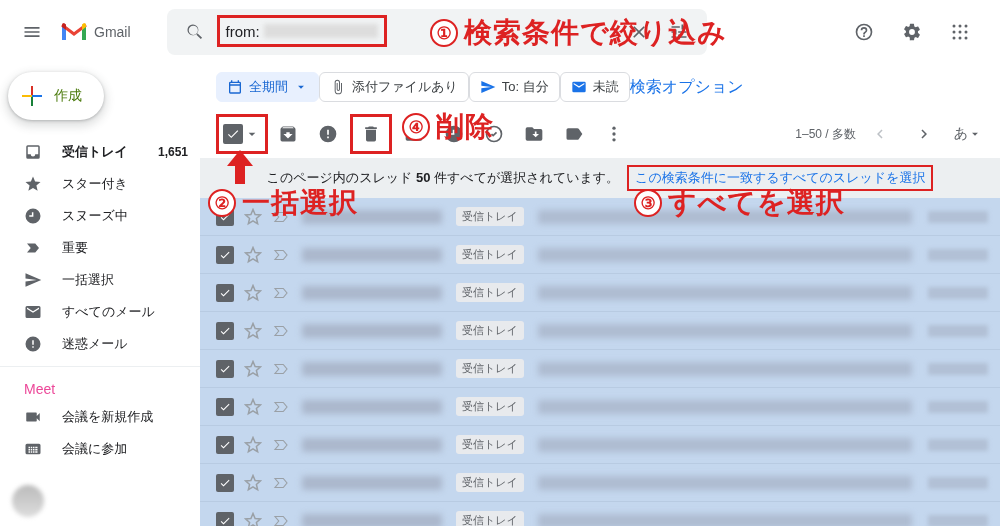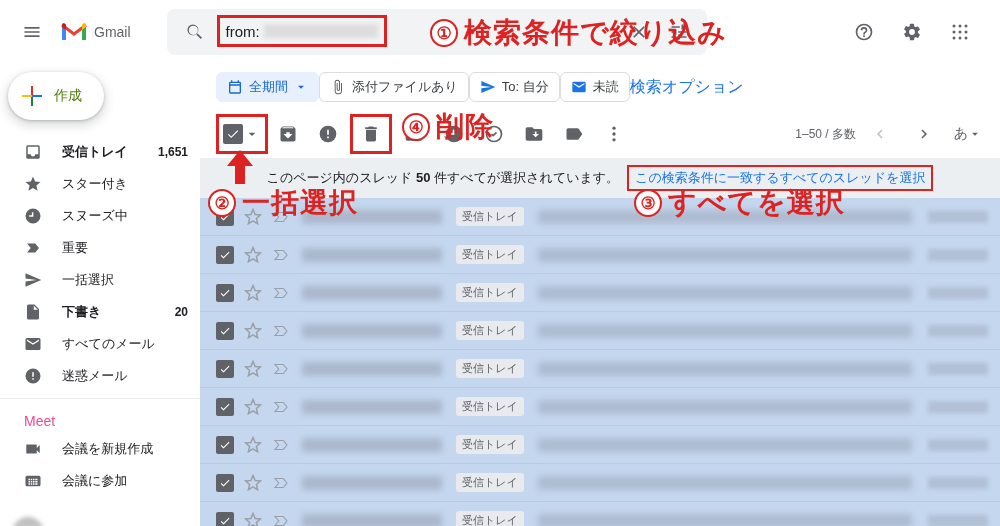--- a/index.html
+++ b/index.html
@@ -179,29 +179,20 @@
           <span>重要</span>
         </div>
         <div class="nav-item">
           <span class="nav-ic">
             <svg width="18" height="18" viewBox="0 0 24 24" fill="#5f6368">
               <path d="M2 21l21-9L2 3v7l15 2-15 2z"></path>
             </svg>
           </span>
           <span>一括選択</span>
         </div>
-        <div class="nav-item bold">
-          <span class="nav-ic">
-            <svg width="18" height="18" viewBox="0 0 24 24" fill="#5f6368">
-              <path d="M14 2H6a2 2 0 0 0-2 2v16a2 2 0 0 0 2 2h12a2 2 0 0 0 2-2V8zm-1 7V3.5L18.5 9z"></path>
-            </svg>
-          </span>
-          <span>下書き</span>
-          <span class="count">20</span>
-        </div>
         <div class="nav-item">
           <span class="nav-ic">
             <svg width="18" height="18" viewBox="0 0 24 24" fill="#5f6368">
               <path d="M20 4H4a2 2 0 0 0-2 2v12a2 2 0 0 0 2 2h16a2 2 0 0 0 2-2V6a2 2 0 0 0-2-2zm0 4-8 5-8-5V6l8 5 8-5z"></path>
             </svg>
           </span>
           <span>すべてのメール</span>
         </div>
         <div class="nav-item">
           <span class="nav-ic">

